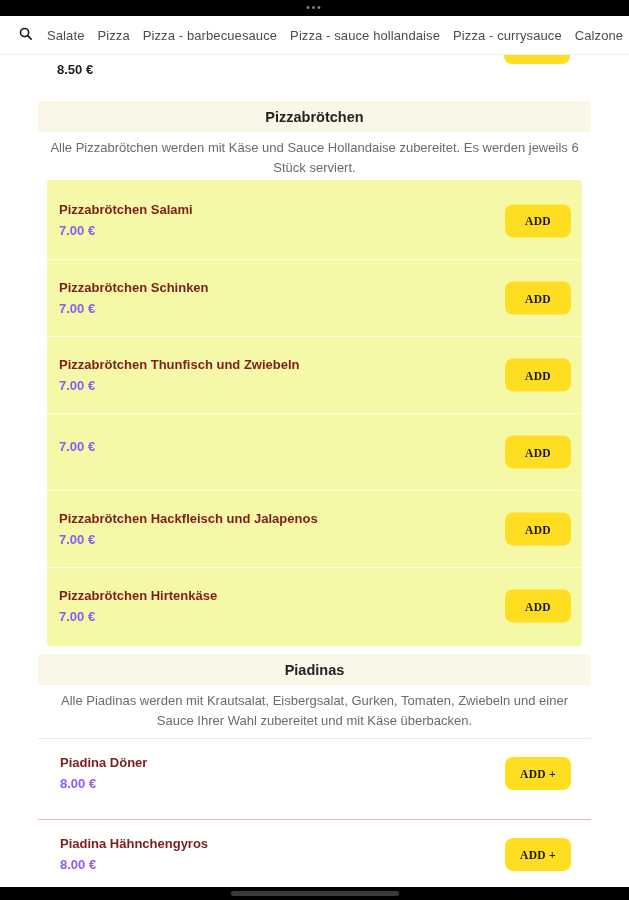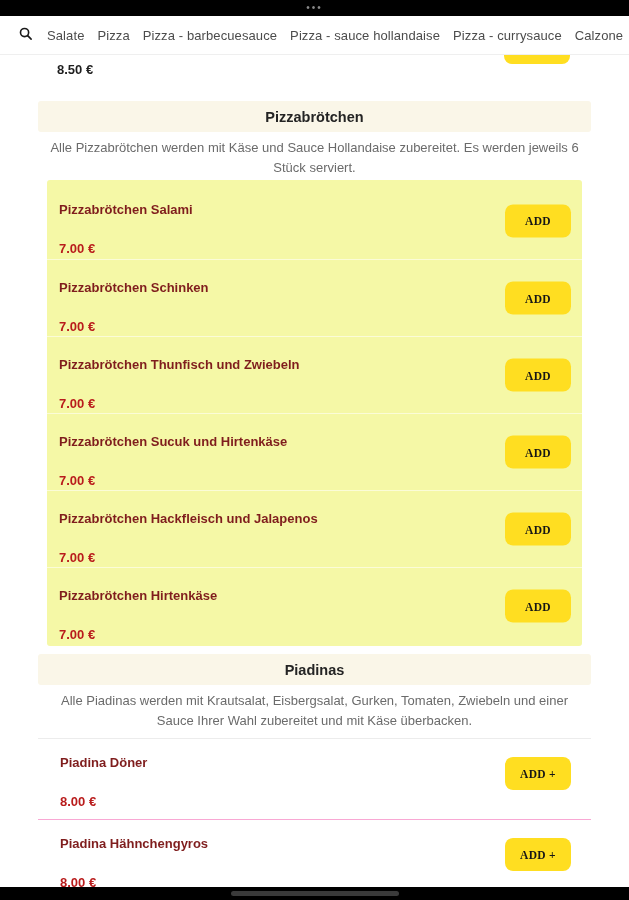--- a/index.html
+++ b/index.html
@@ -64,21 +64,21 @@
   }
   .highlight-list .menu-row{
     position:relative;height:77px;padding:20px 12px 0 12px;
   }
   .highlight-list .menu-row + .menu-row{border-top:1px solid rgba(255,255,255,.55);}
   
   .plain-list{margin:8px 38px 0;border-top:1px solid #ececec;}
   .plain-list .menu-row{position:relative;height:80px;padding:16px 0 0 22px;}
   .plain-list .menu-row + .menu-row{border-top:1px solid #f9a8d4;}
   .item-name{font-size:13px;font-weight:bold;color:#7f1d1d;line-height:16px;}
-  .item-price{font-size:13px;font-weight:bold;color:#b91c1c;margin-top:23px;}
+  .item-price{font-size:13px;font-weight:bold;color:#8b5cf6;margin-top:5px;}
   .add-btn{
     position:absolute;top:50%;transform:translateY(-50%);
     width:66px;height:33px;border:none;border-radius:8px;
     background:var(--accent);color:#161616;
     font-family:Liberation Serif, serif;font-size:11.5px;font-weight:bold;letter-spacing:.3px;
     display:flex;align-items:center;justify-content:center;cursor:pointer;
   }
   .highlight-list .add-btn{right:11px;}
   .plain-list .add-btn{right:20px;top:18px;transform:none;}
   
@@ -133,21 +133,20 @@
     <div class="item-name">Pizzabrötchen Schinken</div>
     <div class="item-price">7.00 €</div>
     <button class="add-btn">ADD</button>
   </div>
   <div class="menu-row">
     <div class="item-name">Pizzabrötchen Thunfisch und Zwiebeln</div>
     <div class="item-price">7.00 €</div>
     <button class="add-btn">ADD</button>
   </div>
   <div class="menu-row">
-    <div class="item-name">Pizzabrötchen Sucuk und Hirtenkäse</div>
     <div class="item-price">7.00 €</div>
     <button class="add-btn">ADD</button>
   </div>
   <div class="menu-row">
     <div class="item-name">Pizzabrötchen Hackfleisch und Jalapenos</div>
     <div class="item-price">7.00 €</div>
     <button class="add-btn">ADD</button>
   </div>
   <div class="menu-row">
     <div class="item-name">Pizzabrötchen Hirtenkäse</div>

